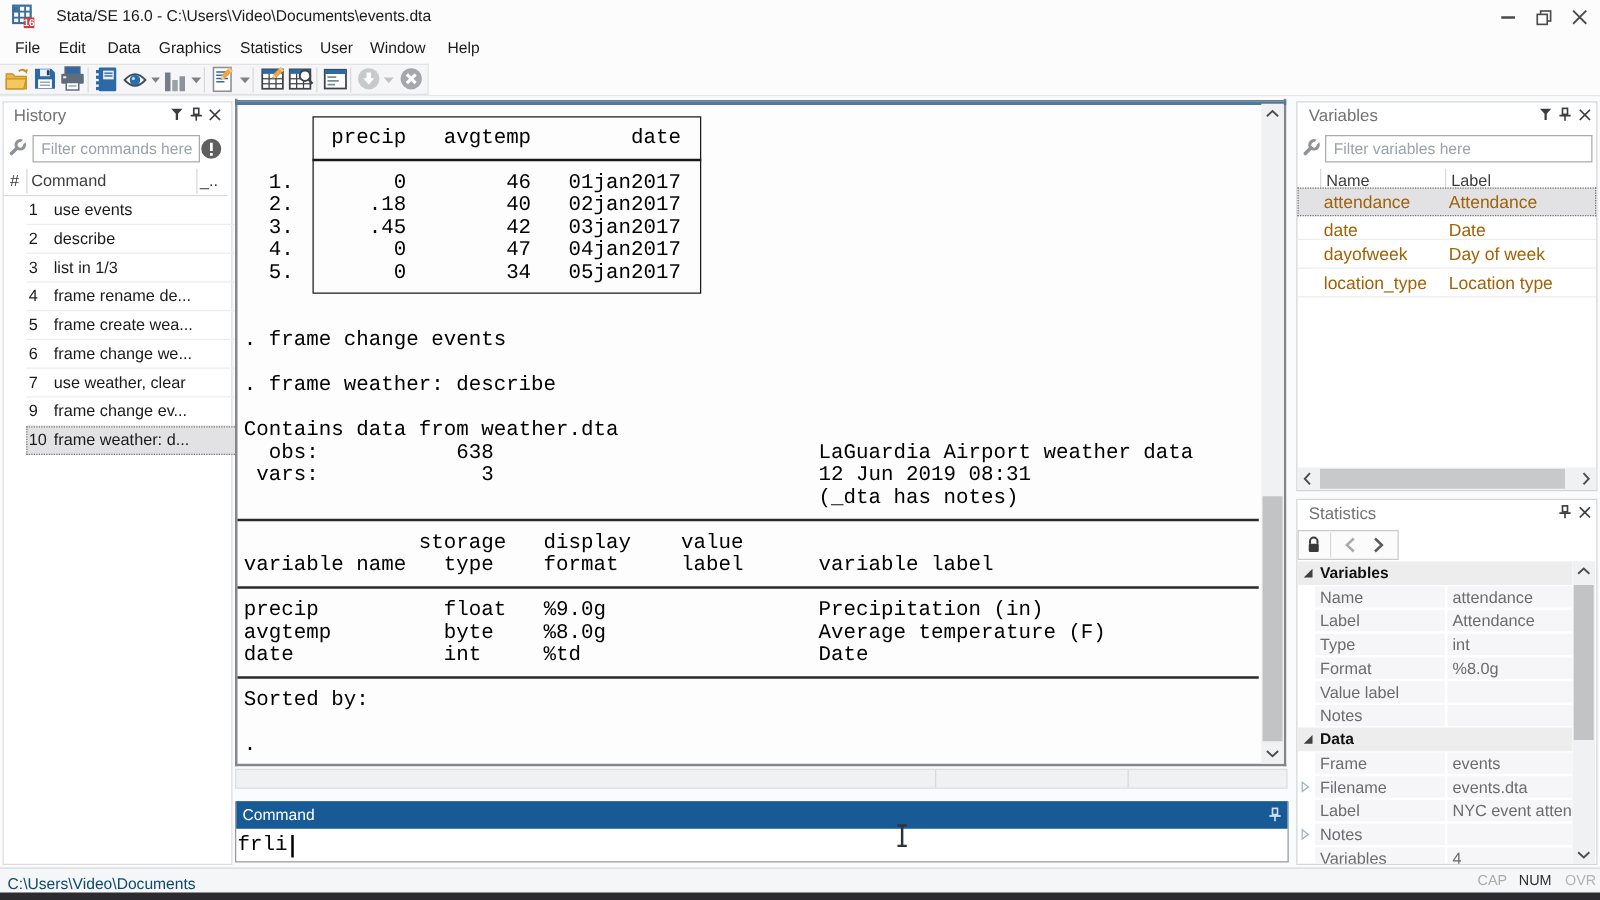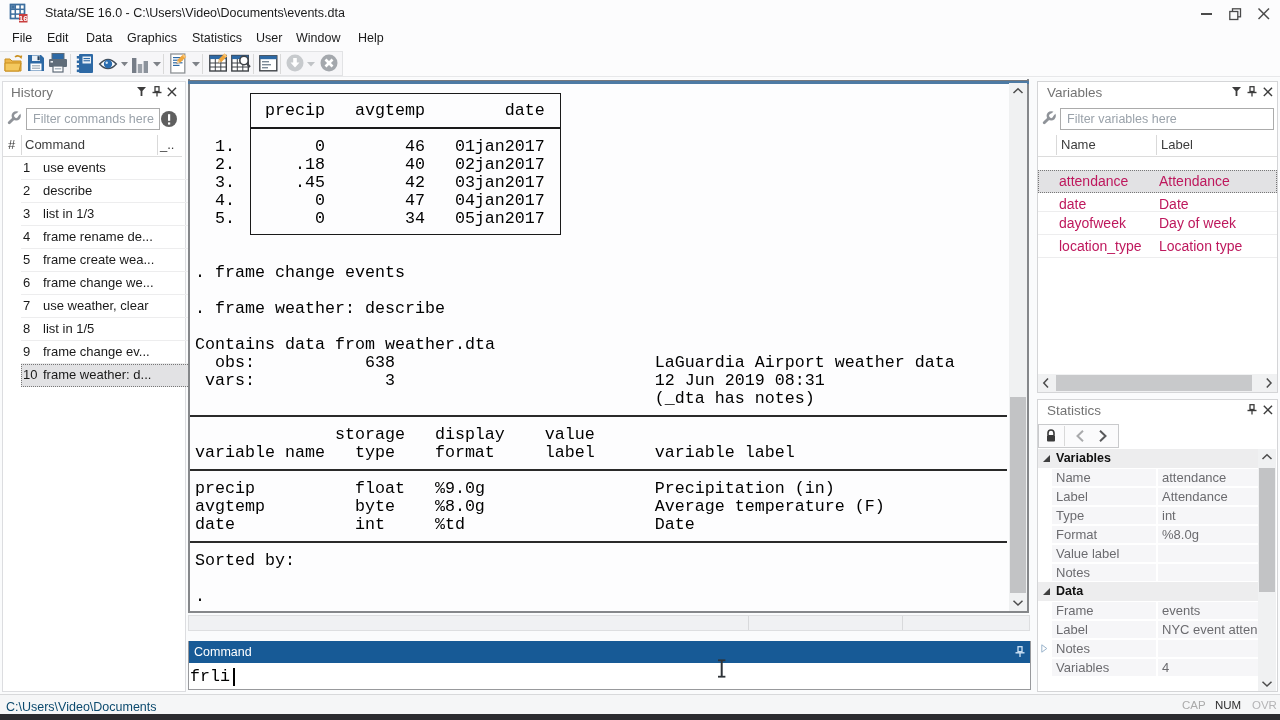--- a/index.html
+++ b/index.html
@@ -219,21 +219,20 @@
 <div class="vline" style="left:21px;top:135px;height:20px"></div>
 <div class="vline" style="left:157px;top:135px;height:20px"></div>
 <div class="a" style="left:21px;top:157px;width:179px;font-size:13px;color:#1a1a1a">
   <div class="row-sep" style="height:23px;padding:3px 0 0 2px"><span style="display:inline-block;width:20px">1</span>use events</div>
   <div class="row-sep" style="height:23px;padding:3px 0 0 2px"><span style="display:inline-block;width:20px">2</span>describe</div>
   <div class="row-sep" style="height:23px;padding:3px 0 0 2px"><span style="display:inline-block;width:20px">3</span>list in 1/3</div>
   <div class="row-sep" style="height:23px;padding:3px 0 0 2px"><span style="display:inline-block;width:20px">4</span>frame rename de...</div>
   <div class="row-sep" style="height:23px;padding:3px 0 0 2px"><span style="display:inline-block;width:20px">5</span>frame create wea...</div>
   <div class="row-sep" style="height:23px;padding:3px 0 0 2px"><span style="display:inline-block;width:20px">6</span>frame change we...</div>
   <div class="row-sep" style="height:23px;padding:3px 0 0 2px"><span style="display:inline-block;width:20px">7</span>use weather, clear</div>
-  <div class="row-sep" style="height:23px;padding:3px 0 0 2px"><span style="display:inline-block;width:20px">8</span>list in 1/5</div>
   <div class="row-sep" style="height:23px;padding:3px 0 0 2px"><span style="display:inline-block;width:20px">9</span>frame change ev...</div>
   <div class="sel" style="height:23px;padding:3px 0 0 2px;white-space:nowrap;overflow:hidden"><span style="display:inline-block;width:20px">10</span>frame weather: d...</div>
 </div>
 
 <div class="a" style="left:188px;top:79px;width:841px;height:534px;background:#fdfdfe;border:2px solid #85878a;border-top:none"></div>
 <div class="a" style="left:188px;top:79.5px;width:841px;height:1.5px;background:#77797d"></div>
 <div class="a" style="left:188px;top:81px;width:841px;height:3px;background:#4d7aa4"></div>
 <div class="a" style="left:190px;top:83px;width:818px;height:528px;overflow:hidden">
   <pre class="a" style="left:5px;top:19px"><b>       precip   avgtemp        date</b>
 
@@ -324,21 +323,21 @@
   </g>
 </svg>
 <div class="a" style="left:1060px;top:108px;width:214px;height:22px;background:#fff;border:1px solid #ababab"></div>
 <div class="a ph" style="left:1067px;top:112px;font-size:12.5px">Filter variables here</div>
 
 <div class="a" style="left:1038px;top:133px;width:239px;height:24px;border-bottom:1px solid #dcdcdc"></div>
 <div class="a" style="left:1061px;top:137px;font-size:13px;color:#3c3c3c">Name</div>
 <div class="a" style="left:1161px;top:137px;font-size:13px;color:#3c3c3c">Label</div>
 <div class="vline" style="left:1056px;top:135px;height:20px"></div>
 <div class="vline" style="left:1156px;top:135px;height:20px"></div>
-<div class="a" style="left:1038px;top:170px;width:239px;font-size:14px;color:#be185d">
+<div class="a" style="left:1038px;top:150px;width:239px;font-size:14px;color:#a16207">
   <div class="sel" style="height:23px;padding:3px 0 0 0"><span style="display:inline-block;width:21px"></span><span style="display:inline-block;width:100px">attendance</span>Attendance</div>
   <div class="row-sep" style="height:19px;padding:3px 0 0 0"><span style="display:inline-block;width:21px"></span><span style="display:inline-block;width:100px">date</span>Date</div>
   <div class="row-sep" style="height:23px;padding:3px 0 0 0"><span style="display:inline-block;width:21px"></span><span style="display:inline-block;width:100px">dayofweek</span>Day of week</div>
   <div class="row-sep" style="height:23px;padding:3px 0 0 0"><span style="display:inline-block;width:21px"></span><span style="display:inline-block;width:100px">location_type</span>Location type</div>
 </div>
 
 <div class="a" style="left:1038px;top:374px;width:239px;height:18px;background:#f0f1f2"></div>
 <svg class="a" style="left:1043px;top:378px" width="6" height="10">
     <polyline points="5,0.5 0.8,5 5,9.5" fill="none" stroke="#4c4c4c" stroke-width="1.5"></polyline>
   </svg>
@@ -404,20 +403,27 @@
 
   <div style="height:19px;background:#ededee;position:relative">
     <div style="position:absolute;left:5px;top:6px;width:0;height:0;border-left:7px solid transparent;border-bottom:7px solid #3f3f3f"></div>
     <div style="position:absolute;left:18px;top:2px;font-weight:bold;color:#111;font-size:12.5px">Data</div>
   </div>
   <div class="prow">
       <span class="pl">Frame</span>
       <span class="pv">events</span>
     </div>
   <div class="prow">
+      <svg style="position:absolute;left:3px;top:5px;overflow:visible" width="7" height="9">
+        <polygon points="0.8,0.8 5.8,4.5 0.8,8.2" fill="#fff" stroke="#9ab4cc" stroke-width="1"></polygon>
+      </svg>
+      <span class="pl">Filename</span>
+      <span class="pv">events.dta</span>
+    </div>
+  <div class="prow">
       <span class="pl">Label</span>
       <span class="pv">NYC event attendance</span>
     </div>
   <div class="prow">
       <svg style="position:absolute;left:3px;top:5px;overflow:visible" width="7" height="9">
         <polygon points="0.8,0.8 5.8,4.5 0.8,8.2" fill="#fff" stroke="#9ab4cc" stroke-width="1"></polygon>
       </svg>
       <span class="pl">Notes</span>
       <span class="pv"></span>
     </div>

